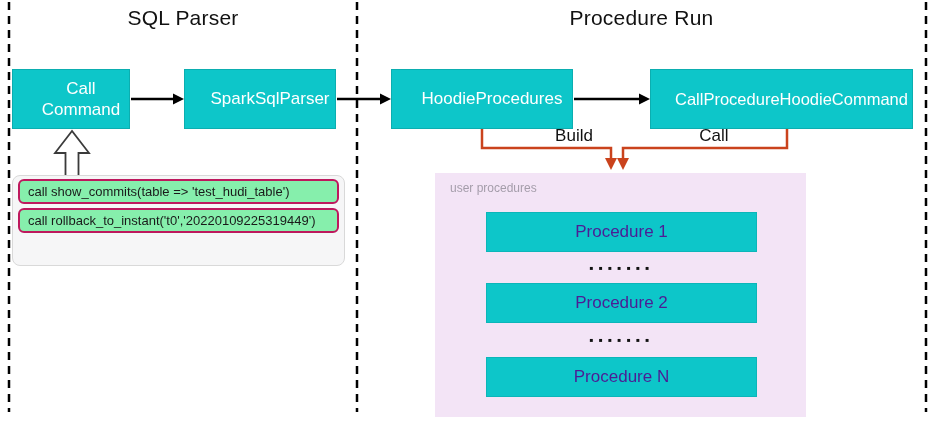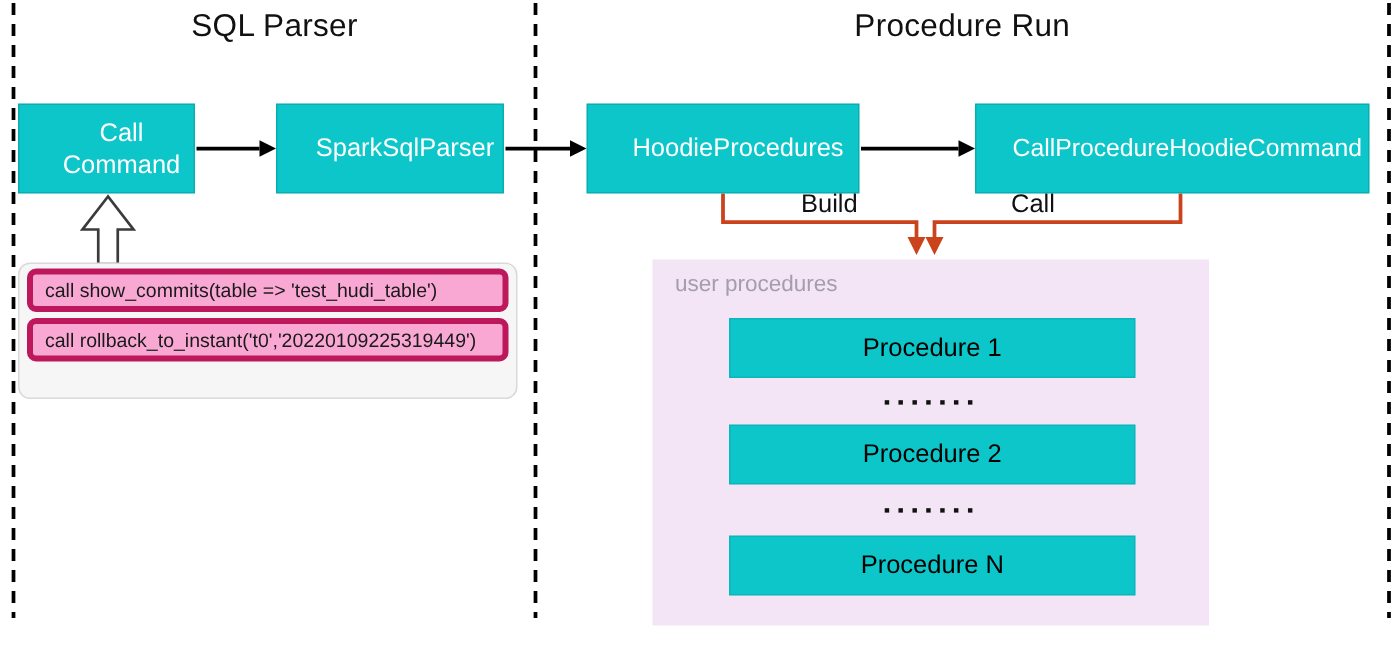--- a/index.html
+++ b/index.html
@@ -12,48 +12,48 @@
     position:absolute;top:6px;font-size:21px;color:#111;text-align:center;
     letter-spacing:.2px;
   }
   .node{
     position:absolute;top:69px;height:60px;background:#0dc6c9;
     border:1px solid rgba(0,0,0,0.12);box-sizing:border-box;
     display:flex;align-items:center;justify-content:center;
     color:#fff;font-size:17px;line-height:1.25;text-align:center;padding-left:20px;
   }
   .edge-label{
-    position:absolute;top:126px;width:80px;text-align:left;
+    position:absolute;top:126px;width:80px;text-align:center;
     font-size:17px;color:#111;
   }
   .sql-panel{
     position:absolute;left:12px;top:175px;width:333px;height:91px;
     background:#f6f6f7;border:1px solid #d9d9d9;border-radius:8px;
     box-sizing:border-box;
   }
   .sql-panel-header{
     font-size:15.5px;color:#1a1a1a;padding:5px 11px 4px 11px;
   }
   .sql-row{
-    margin:3px 5px 4px 5px;background:#f9a8d4;border:4px solid #be185d;
+    margin:3px 5px 4px 5px;background:#86efac;border:2px solid #be185d;
     border-radius:6px;padding:3px 8px;font-size:13px;color:#1a1a1a;
     white-space:nowrap;overflow:hidden;
   }
   .user-panel{
     position:absolute;left:435px;top:173px;width:371px;height:244px;
     background:#f3e4f6;
   }
   .user-panel-label{
-    position:absolute;left:15px;top:8px;font-size:15px;color:#a49daa;
+    position:absolute;left:15px;top:8px;font-size:12px;color:#a49daa;
   }
   .proc-box{
     position:absolute;left:51px;width:271px;height:40px;background:#0dc6c9;
     border:1px solid rgba(0,0,0,0.08);box-sizing:border-box;
     display:flex;align-items:center;justify-content:center;
-    color:#000000;font-size:17px;
+    color:#4c1d95;font-size:17px;
   }
   .dots-row{
     position:absolute;left:51px;width:271px;height:22px;text-align:center;
     font-size:12px;font-weight:bold;color:#111;letter-spacing:5px;
     line-height:22px;
   }
 </style>
 </head>
 <body>
 

